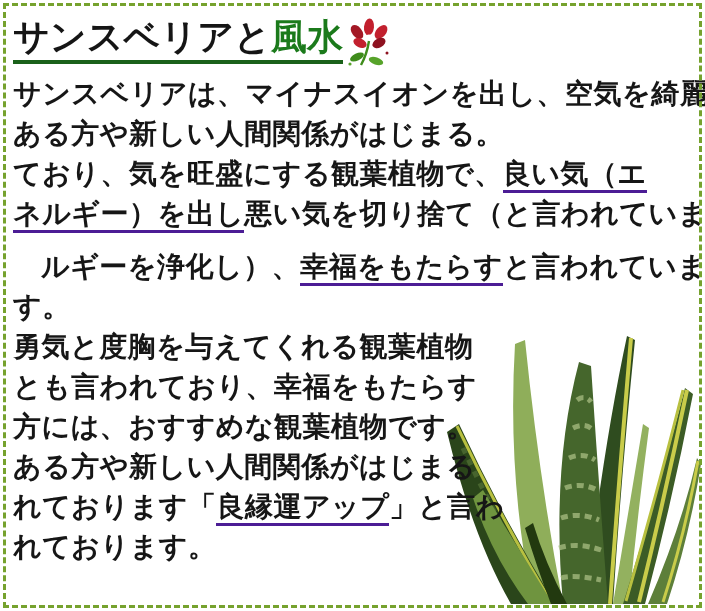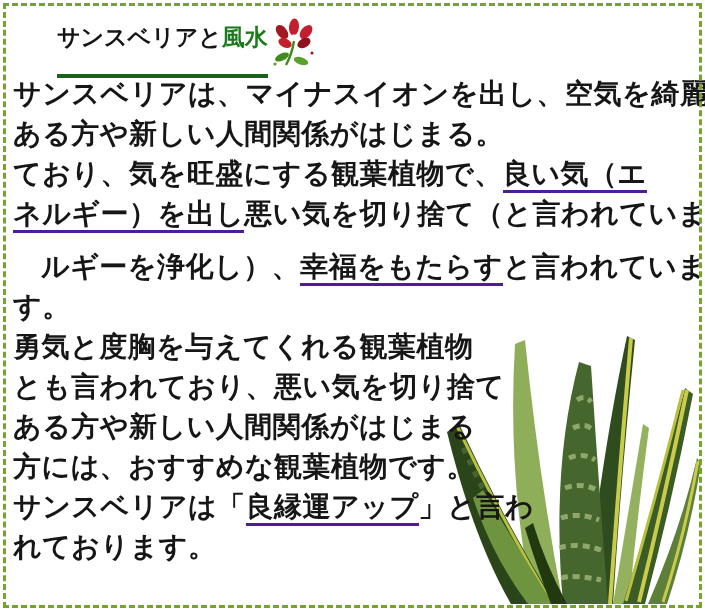--- a/index.html
+++ b/index.html
@@ -12,23 +12,23 @@
   .frame{
     position:absolute;left:3px;top:3px;right:3px;bottom:3px;
     border:3px dashed #76a22e;pointer-events:none;z-index:5;
   }
   
   .title-row{
     position:absolute;left:13px;top:16px;z-index:2;
     display:flex;align-items:flex-start;white-space:nowrap;
   }
   .title-main{
-    font-size:23px;font-weight:bold;color:#151515;
+    font-size:36px;font-weight:bold;color:#151515;
     letter-spacing:0px;line-height:42px;
-    border-bottom:4px solid #1a611a;padding-bottom:16px;margin-left:44px;
+    border-bottom:4px solid #1a611a;padding-bottom:2px;
   }
   .title-main .green{color:#1b7a1b;}
   .flower{width:46px;height:50px;margin:2px 1px 0 3px;flex:0 0 auto;}
   .title-sub{
     font-size:32px;font-weight:bold;color:#5d9b31;
     letter-spacing:0px;line-height:42px;margin-top:1px;
     border-bottom:3px dashed #76a22e;padding-bottom:4px;
   }
   
   .body-text{position:absolute;left:13px;top:74px;right:4px;z-index:2;}
@@ -70,24 +70,24 @@
   </div>
 
   <div class="body-text">
       <div class="line"><span>サンスベリアは、マイナスイオンを出し、空気を綺麗</span></div>
       <div class="line"><span>ある方や新しい人間関係がはじまる。</span></div>
       <div class="line"><span>ており、気を旺盛にする観葉植物で、</span><span class="u">良い気（エ</span></div>
       <div class="line"><span class="u">ネルギー）を出し</span><span>悪い気を切り捨て（と言われていま</span></div>
       <div class="line gap"><span>ルギーを浄化し）、</span><span class="u">幸福をもたらす</span><span>と言われていま</span></div>
       <div class="line"><span>す。</span></div>
       <div class="line"><span>勇気と度胸を与えてくれる観葉植物</span></div>
-      <div class="line"><span>とも言われており、悪い気を切り捨て</span></div>
+      <div class="line"><span>とも言われており、幸福をもたらす</span></div>
+      <div class="line"><span>方には、おすすめな観葉植物です。</span></div>
       <div class="line"><span>ある方や新しい人間関係がはじまる</span></div>
-      <div class="line"><span>方には、おすすめな観葉植物です。</span></div>
-      <div class="line"><span>サンスベリアは「</span><span class="u">良縁運アップ</span><span>」と言わ</span></div>
+      <div class="line"><span>れております「</span><span class="u">良縁運アップ</span><span>」と言わ</span></div>
       <div class="line"><span>れております。</span></div>
     </div>
 
   <svg class="plant" viewBox="0 0 268 276" aria-hidden="true">
 
     <path d="M100,276 Q74,150 82,16 L92,12 Q106,150 130,276 Z" fill="#8fae5a"></path>
     <path d="M180,276 Q196,180 210,96 L216,100 Q204,190 196,276 Z" fill="#93b15f"></path>
 
     <path d="M152,276 Q170,120 194,8 L202,12 Q188,150 180,276 Z" fill="#2f4c1f"></path>
     <path d="M198,10 Q186,150 177,276" stroke="#c9cc4a" stroke-width="4" fill="none"></path>

